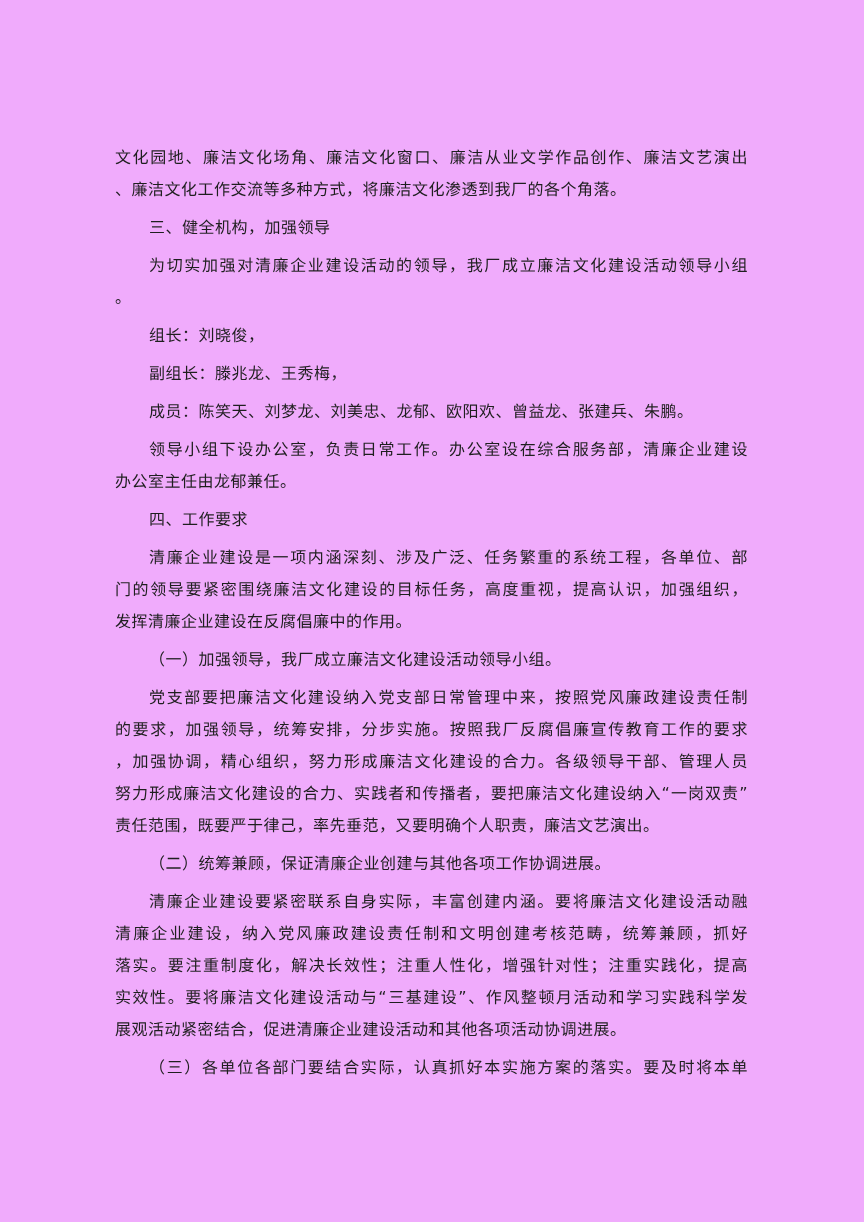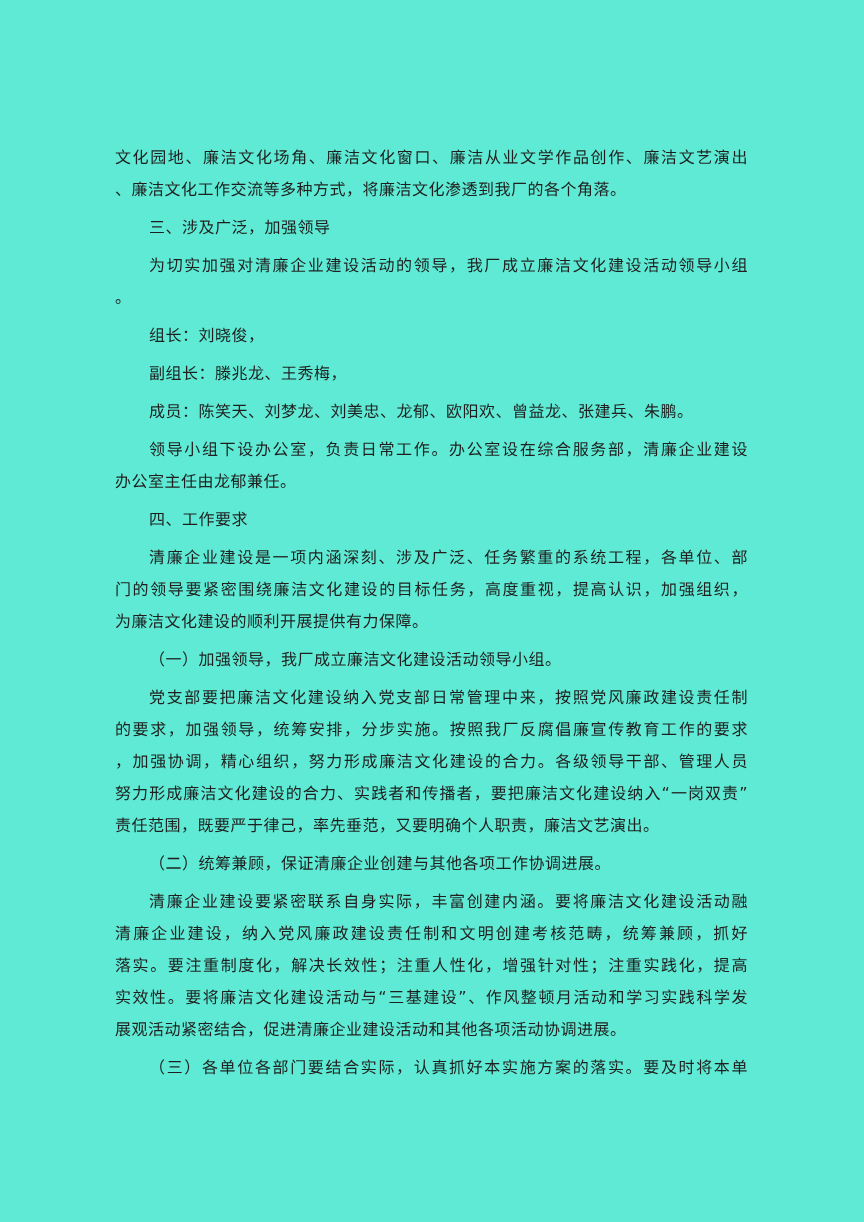--- a/index.html
+++ b/index.html
@@ -4,21 +4,21 @@
 <style>
   html, body {
     margin: 0;
     padding: 0;
     background: #ffffff;
   }
   .page {
     position: relative;
     width: 864px;
     height: 1222px;
-    background: #5eead4;
+    background: #f0abfc;
     overflow: hidden;
     font-family: "DejaVu Sans", "Liberation Sans", sans-serif;
   }
   .doc-body {
     position: absolute;
     left: 115px;
     top: 142px;
     width: 633px;
     color: #1f1f1f;
     font-size: 16px;
@@ -47,21 +47,21 @@
 </head>
 <body>
 
 <div class="page">
   <div class="doc-body">
       <div class="para">
         <div class="line fill">文化园地、廉洁文化场角、廉洁文化窗口、廉洁从业文学作品创作、廉洁文艺演出</div>
         <div class="line">、廉洁文化工作交流等多种方式，将廉洁文化渗透到我厂的各个角落。</div>
       </div>
       <div class="para heading">
-        <div class="line indent">三、涉及广泛，加强领导</div>
+        <div class="line indent">三、健全机构，加强领导</div>
       </div>
       <div class="para">
         <div class="line fill indent">为切实加强对清廉企业建设活动的领导，我厂成立廉洁文化建设活动领导小组</div>
         <div class="line">。</div>
       </div>
       <div class="para">
         <div class="line indent">组长：刘晓俊，</div>
       </div>
       <div class="para">
         <div class="line indent">副组长：滕兆龙、王秀梅，</div>
@@ -72,21 +72,21 @@
       <div class="para">
         <div class="line fill indent">领导小组下设办公室，负责日常工作。办公室设在综合服务部，清廉企业建设</div>
         <div class="line">办公室主任由龙郁兼任。</div>
       </div>
       <div class="para heading">
         <div class="line indent">四、工作要求</div>
       </div>
       <div class="para">
         <div class="line fill indent">清廉企业建设是一项内涵深刻、涉及广泛、任务繁重的系统工程，各单位、部</div>
         <div class="line fill">门的领导要紧密围绕廉洁文化建设的目标任务，高度重视，提高认识，加强组织，</div>
-        <div class="line">为廉洁文化建设的顺利开展提供有力保障。</div>
+        <div class="line">发挥清廉企业建设在反腐倡廉中的作用。</div>
       </div>
       <div class="para">
         <div class="line indent">（一）加强领导，我厂成立廉洁文化建设活动领导小组。</div>
       </div>
       <div class="para">
         <div class="line fill indent">党支部要把廉洁文化建设纳入党支部日常管理中来，按照党风廉政建设责任制</div>
         <div class="line fill">的要求，加强领导，统筹安排，分步实施。按照我厂反腐倡廉宣传教育工作的要求</div>
         <div class="line fill">，加强协调，精心组织，努力形成廉洁文化建设的合力。各级领导干部、管理人员</div>
         <div class="line fill">努力形成廉洁文化建设的合力、实践者和传播者，要把廉洁文化建设纳入“一岗双责”</div>
         <div class="line">责任范围，既要严于律己，率先垂范，又要明确个人职责，廉洁文艺演出。</div>

